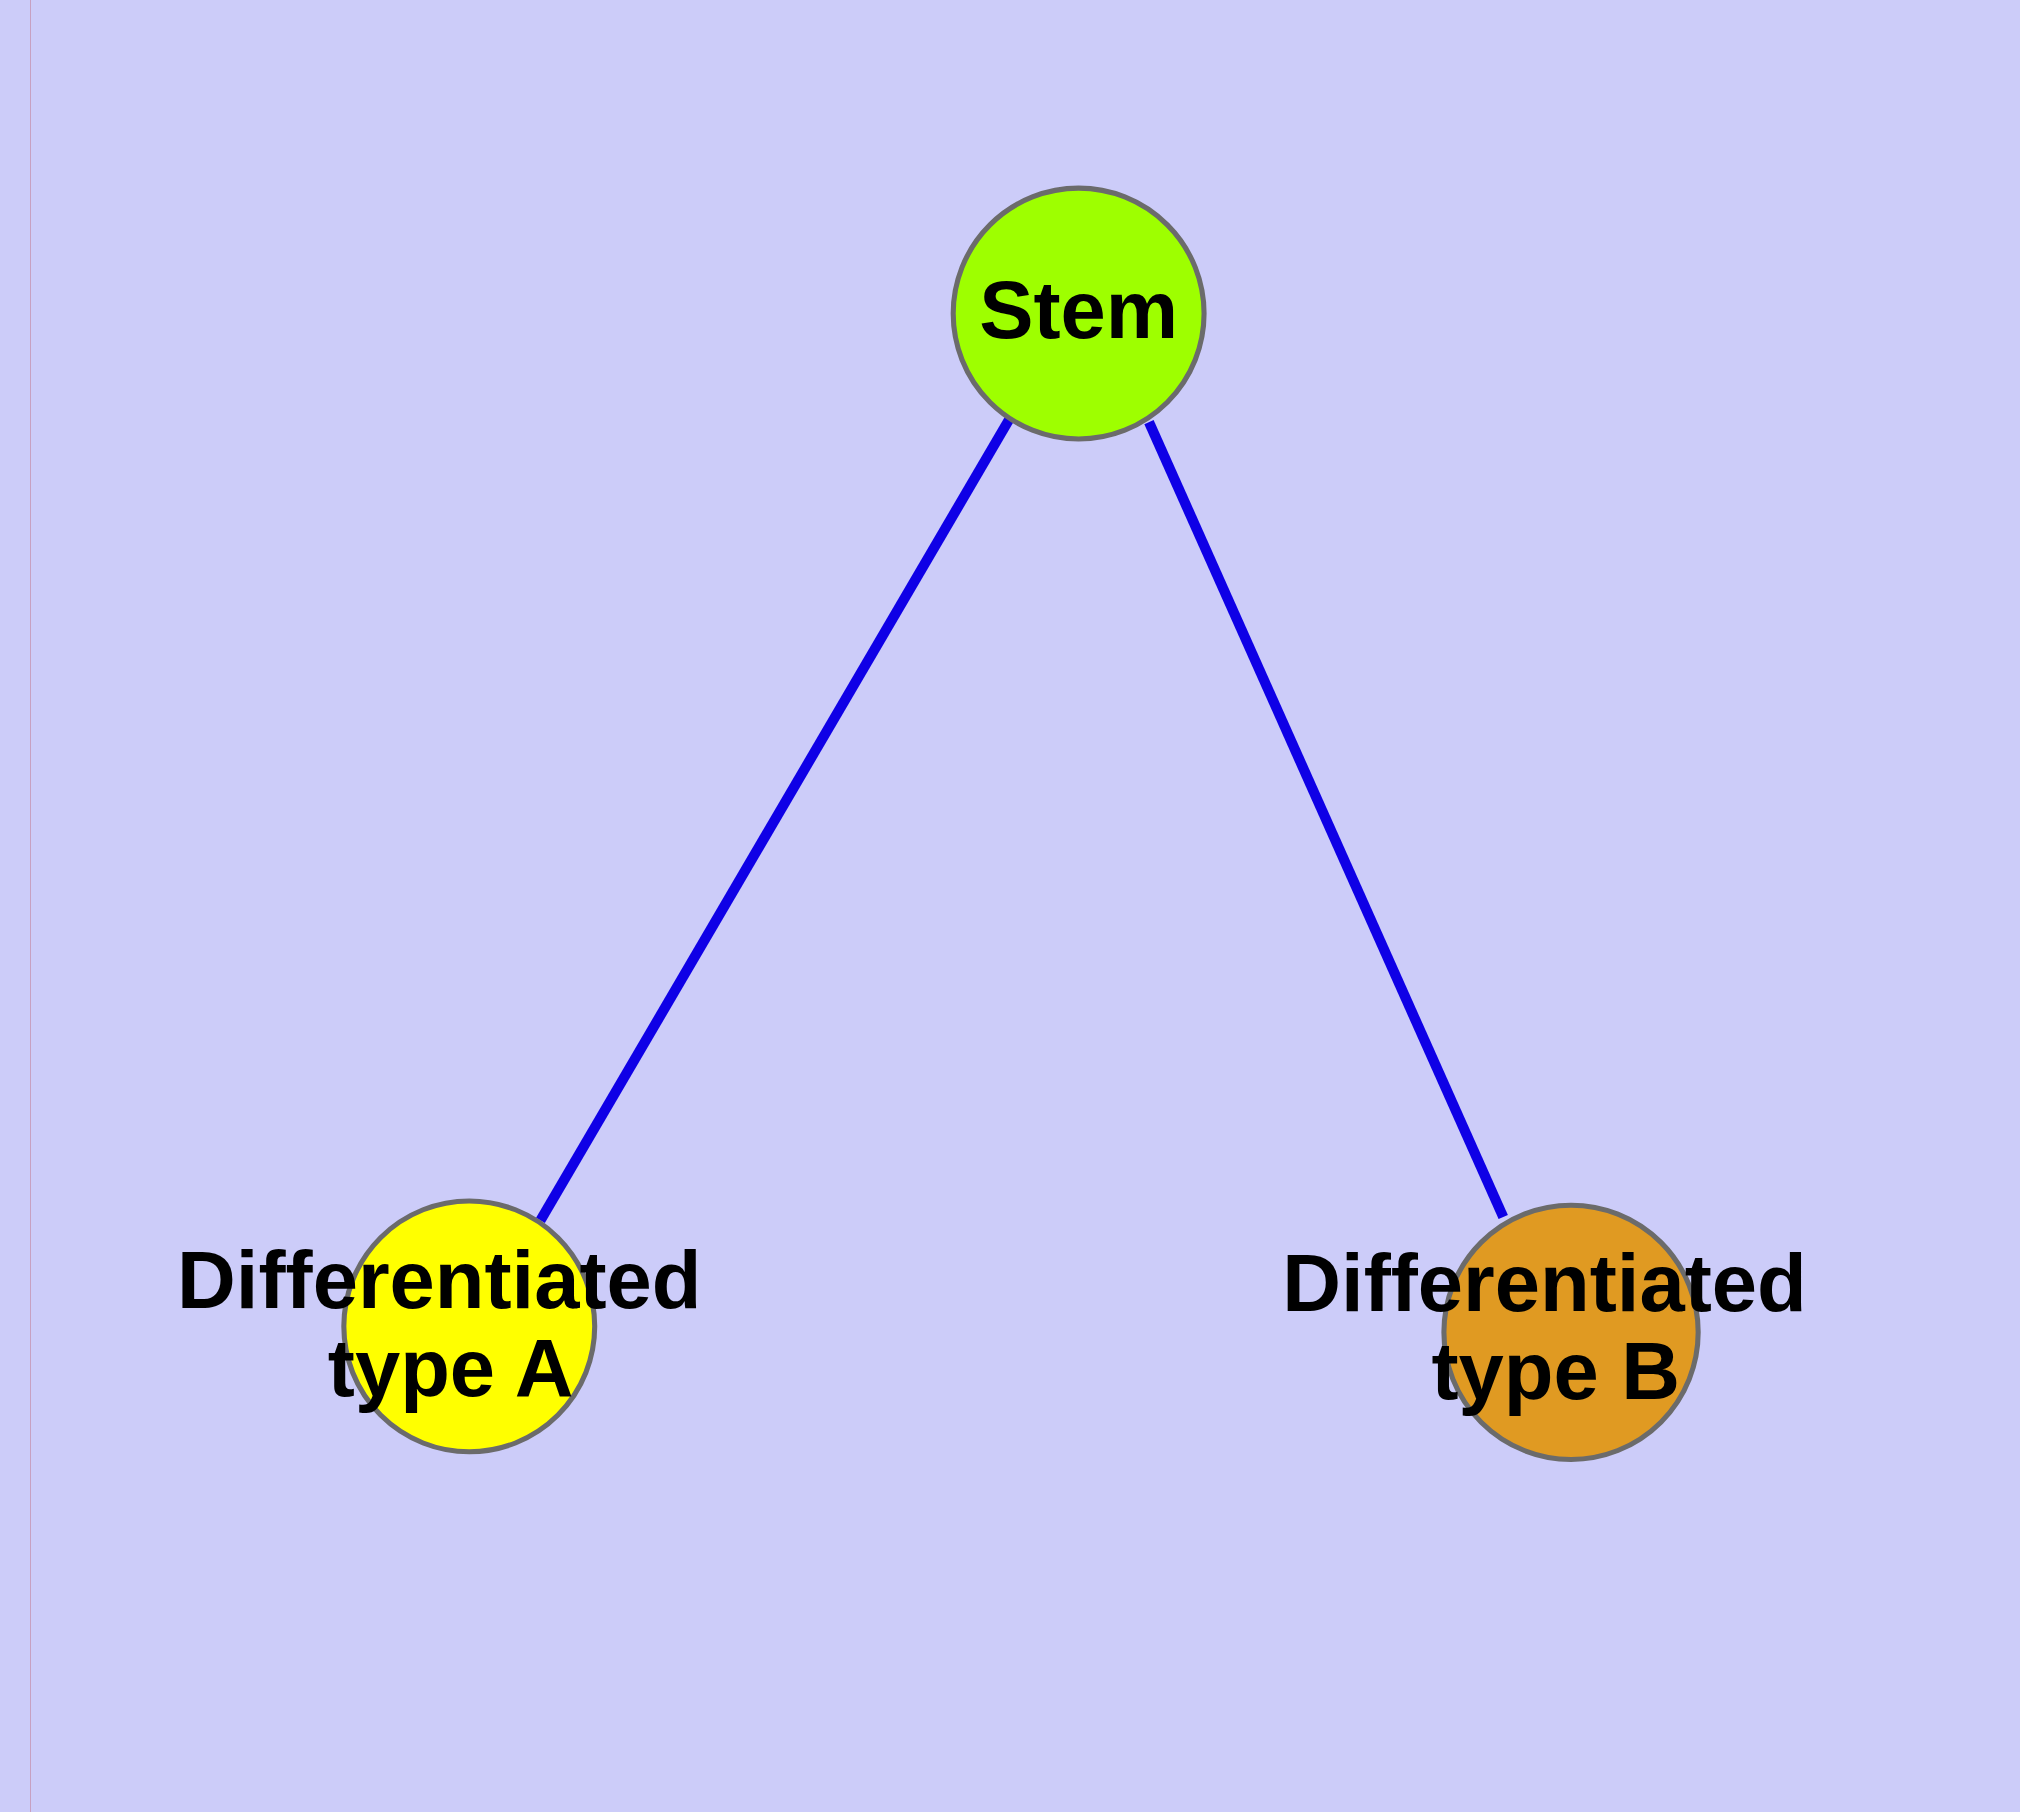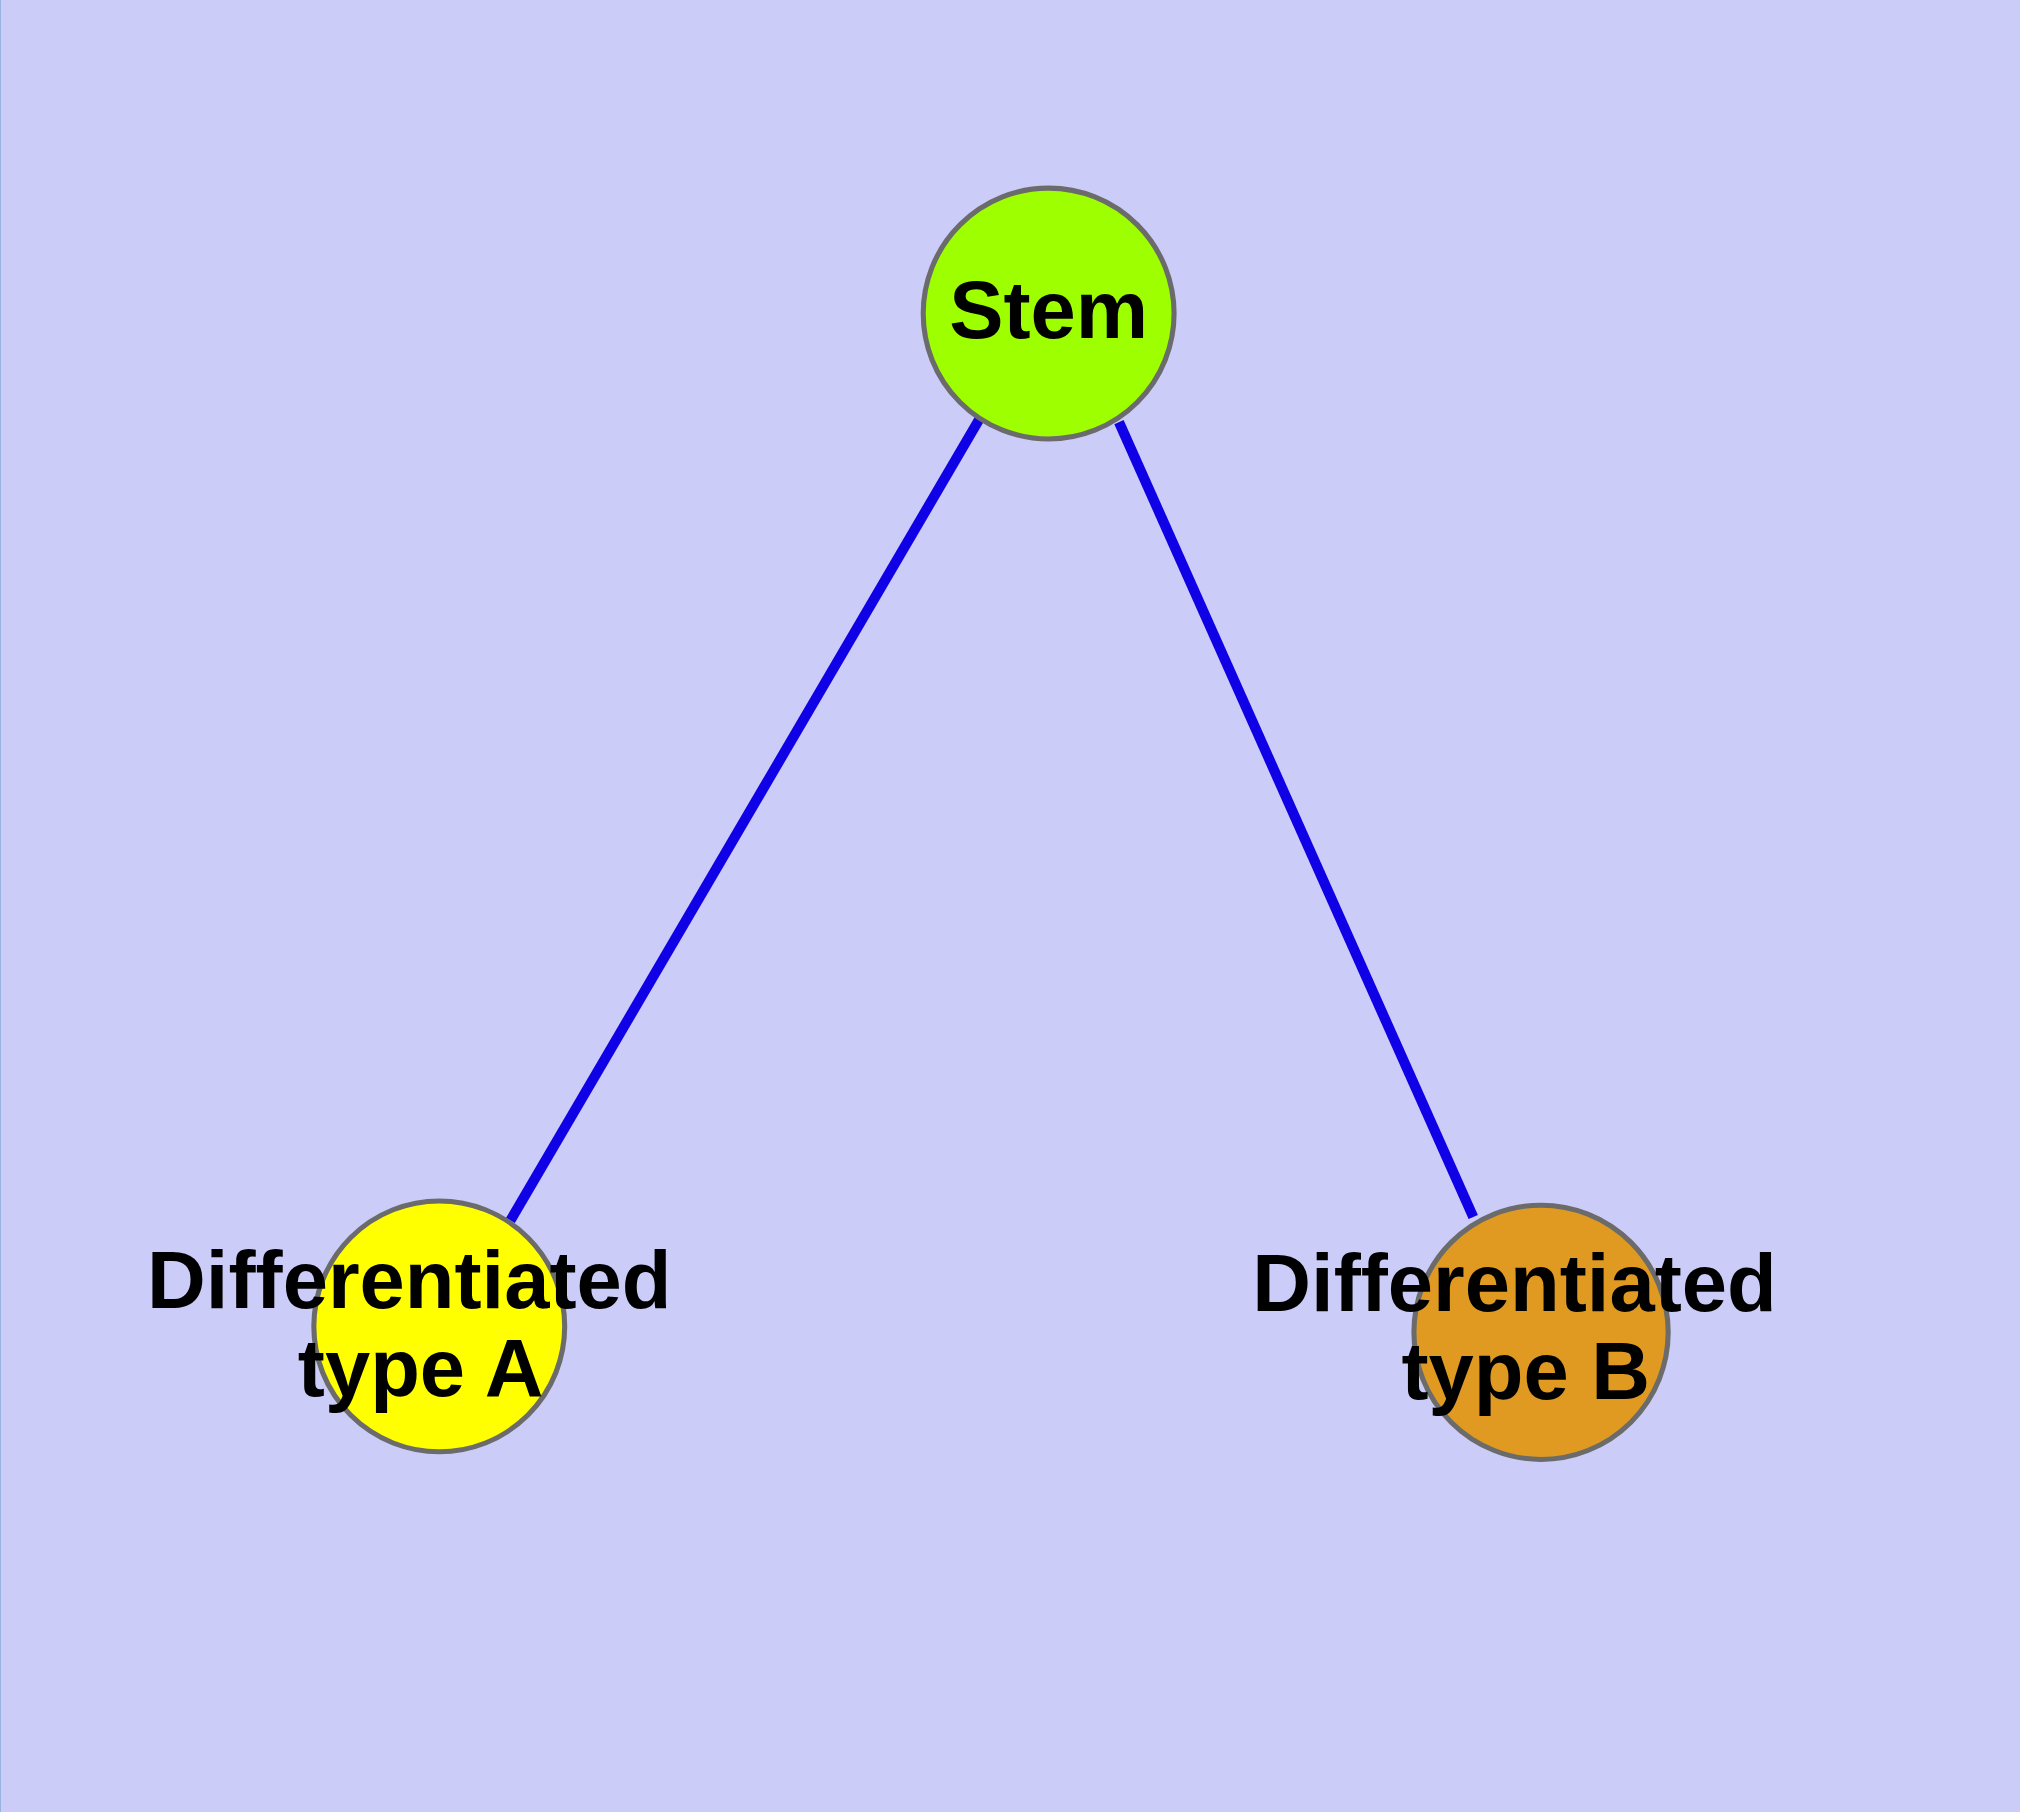--- a/index.html
+++ b/index.html
@@ -35,21 +35,21 @@
     font-weight: bold;
     fill: #000000;
     text-anchor: middle;
     dominant-baseline: middle;
     paint-order: normal;
   }
 </style>
 </head>
 <body>
 
-<div id="canvas-root" style="width: 1789px; height: 1812px; background: #0369a1;">
+<div id="canvas-root" style="width: 1789px; height: 1812px; background: #b91c1c; margin-left: 30px;">
   <svg id="graph-svg" viewBox="0 0 2384 2138" xmlns="http://www.w3.org/2000/svg" style="width: 2021px; height: 1812px;">
 
     <rect x="0" y="0" width="2384" height="2138" fill="#ccccf9"></rect>
 
     <g>
       <line class="edge-line" x1="1155" y1="495" x2="602" y2="1440" stroke="#0f00e6" stroke-width="12"></line>
       <line class="edge-line" x1="1320" y1="498" x2="1738" y2="1436" stroke="#0f00e6" stroke-width="12"></line>
     </g>
 
     <g>

